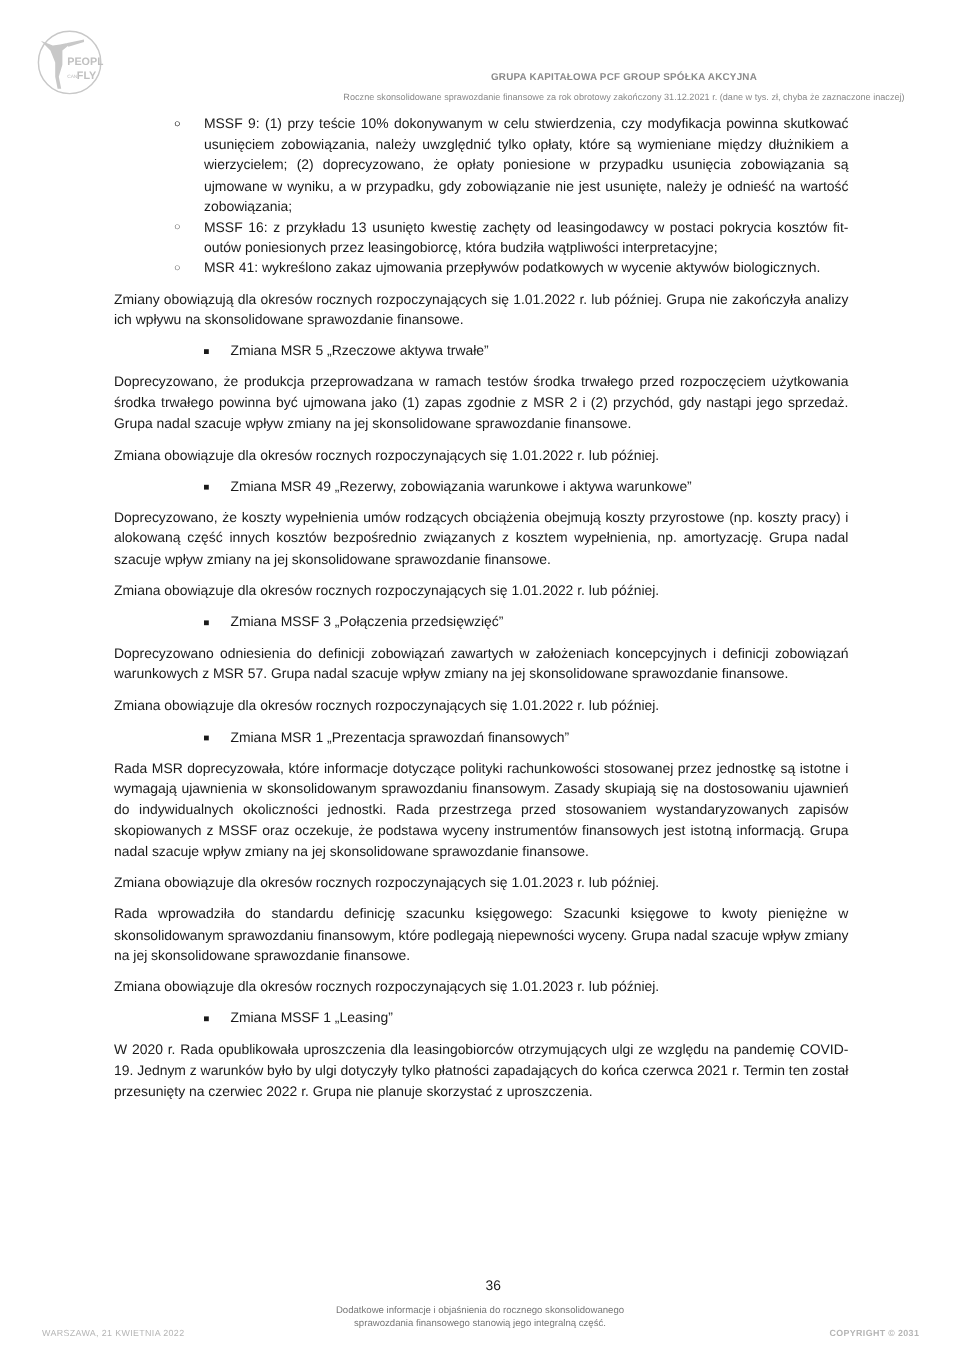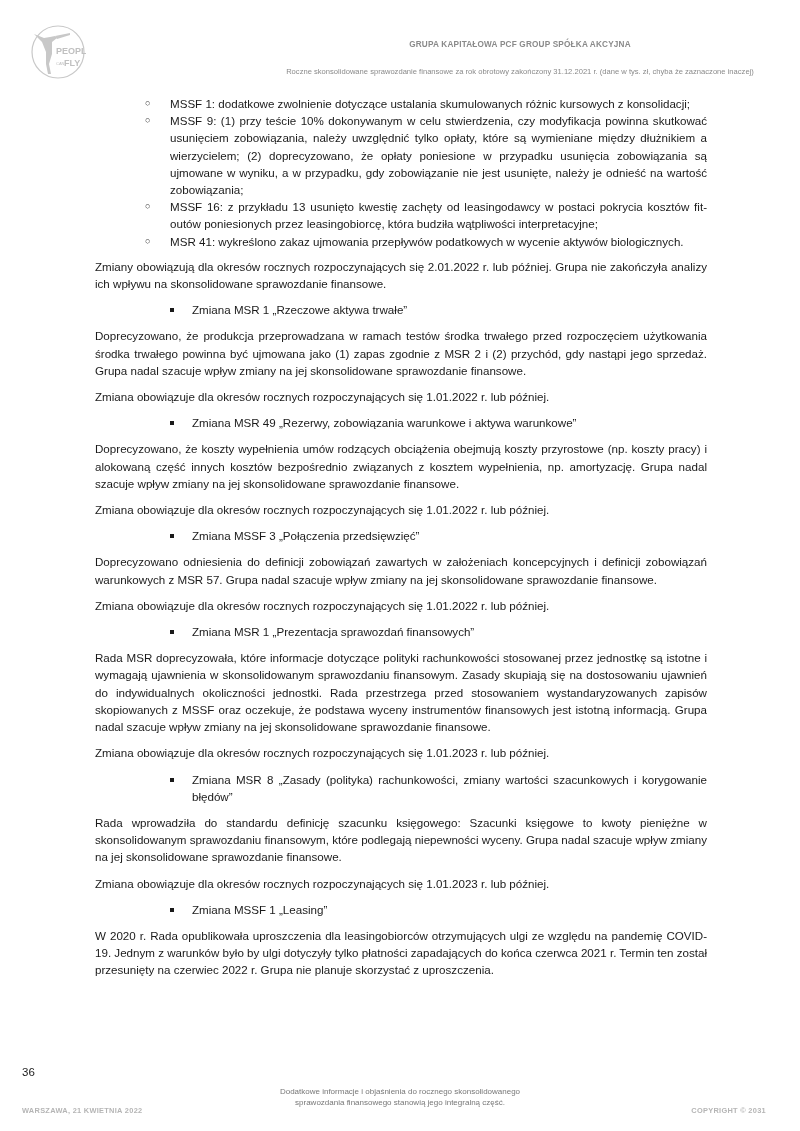--- a/index.html
+++ b/index.html
@@ -8,48 +8,48 @@
     font-family: "Liberation Sans", "DejaVu Sans", sans-serif;
     color: #1a1a1a;
   }
   .logo {
     position: absolute; left: 30px; top: 24px; width: 56px; height: 56px;
   }
   .header {
     position: absolute; left: 130px; right: 20px; top: 40px; text-align: center;
     color: #8a8a8a;
   }
-  .header .company { font-size: 8.2px; font-weight: bold; letter-spacing: 0.2px; margin-left: 130px; }
-  .header .subtitle { font-size: 7.6px; margin-top: 18px; margin-left: 130px; }
+  .header .company { font-size: 8.2px; font-weight: bold; letter-spacing: 0.2px; margin-left: 130px; margin-top: 20px; }
+  .header .subtitle { font-size: 7.6px; margin-top: 7px; margin-left: 130px; }
 
   .content {
     position: absolute; left: 95px; top: 95px; width: 612px;
     font-size: 11.6px; line-height: 17.2px;
   }
   .content p { margin: 0 0 9px 0; text-align: justify; }
   ul.circle-list { list-style: none; margin: 0 0 8px 0; padding: 0 0 0 75px; }
   ul.circle-list li { position: relative; text-align: justify; margin-bottom: 0; }
   ul.circle-list li .mark {
     position: absolute; left: -25px; top: 0; font-size: 9px; color: #333;
   }
   .sq-item { position: relative; padding-left: 97px; margin: 0 0 9px 0; text-align: justify; }
   .sq-item .mark {
     position: absolute; left: 75px; top: 7px; width: 4px; height: 4px; background: #1a1a1a;
   }
 
   .page-number {
-    position: absolute; left: 0; right: 0; top: 1066px; text-align: left;
+    position: absolute; left: 0; right: 0; top: 1066px; text-align: center;
     font-size: 11.5px; color: #1a1a1a; padding-left: 22px;
   }
   .footer-note {
     position: absolute; left: 0; right: 0; top: 1086px; text-align: center;
     font-size: 8px; line-height: 11px; color: #777777;
   }
   .footer-left {
-    position: absolute; left: 22px; top: 1106px; font-size: 7.4px; font-weight: bold;
+    position: absolute; left: 35px; top: 1106px; font-size: 7.4px; font-weight: normal;
     color: #b5b5b5; letter-spacing: 0.3px;
   }
   .footer-right {
     position: absolute; right: 34px; top: 1106px; font-size: 7.4px; font-weight: bold;
     color: #b5b5b5; letter-spacing: 0.3px;
   }
 </style>
 </head>
 <body>
 
@@ -64,45 +64,44 @@
   </svg>
 </div>
 
 <div class="header">
   <div class="company">GRUPA KAPITAŁOWA PCF GROUP SPÓŁKA AKCYJNA</div>
   <div class="subtitle">Roczne skonsolidowane sprawozdanie finansowe za rok obrotowy zakończony 31.12.2021 r. (dane w tys. zł, chyba że zaznaczone inaczej)</div>
 </div>
 
 <div class="content">
   <ul class="circle-list">
-    <li><span class="mark">○</span><span>MSSF 1: dodatkowe zwolnienie dotyczące ustalania skumulowanych różnic kursowych z konsolidacji;</span></li>
+    <li><span class="mark">○</span></li>
     <li><span class="mark">○</span><span>MSSF 9: (1) przy teście 10% dokonywanym w celu stwierdzenia, czy modyfikacja powinna skutkować usunięciem zobowiązania, należy uwzględnić tylko opłaty, które są wymieniane między dłużnikiem a wierzycielem; (2) doprecyzowano, że opłaty poniesione w przypadku usunięcia zobowiązania są ujmowane w wyniku, a w przypadku, gdy zobowiązanie nie jest usunięte, należy je odnieść na wartość zobowiązania;</span></li>
     <li><span class="mark">○</span><span>MSSF 16: z przykładu 13 usunięto kwestię zachęty od leasingodawcy w postaci pokrycia kosztów fit-outów poniesionych przez leasingobiorcę, która budziła wątpliwości interpretacyjne;</span></li>
     <li><span class="mark">○</span><span>MSR 41: wykreślono zakaz ujmowania przepływów podatkowych w wycenie aktywów biologicznych.</span></li>
   </ul>
 
-  <p>Zmiany obowiązują dla okresów rocznych rozpoczynających się 2.01.2022 r. lub później. Grupa nie zakończyła analizy ich wpływu na skonsolidowane sprawozdanie finansowe.</p>
+  <p>Zmiany obowiązują dla okresów rocznych rozpoczynających się 1.01.2022 r. lub później. Grupa nie zakończyła analizy ich wpływu na skonsolidowane sprawozdanie finansowe.</p>
 
-  <div class="sq-item"><span class="mark"></span><span>Zmiana MSR 1 „Rzeczowe aktywa trwałe”</span></div>
+  <div class="sq-item"><span class="mark"></span><span>Zmiana MSR 5 „Rzeczowe aktywa trwałe”</span></div>
   <p>Doprecyzowano, że produkcja przeprowadzana w ramach testów środka trwałego przed rozpoczęciem użytkowania środka trwałego powinna być ujmowana jako (1) zapas zgodnie z MSR 2 i (2) przychód, gdy nastąpi jego sprzedaż. Grupa nadal szacuje wpływ zmiany na jej skonsolidowane sprawozdanie finansowe.</p>
   <p>Zmiana obowiązuje dla okresów rocznych rozpoczynających się 1.01.2022 r. lub później.</p>
 
   <div class="sq-item"><span class="mark"></span><span>Zmiana MSR 49 „Rezerwy, zobowiązania warunkowe i aktywa warunkowe”</span></div>
   <p>Doprecyzowano, że koszty wypełnienia umów rodzących obciążenia obejmują koszty przyrostowe (np. koszty pracy) i alokowaną część innych kosztów bezpośrednio związanych z kosztem wypełnienia, np. amortyzację. Grupa nadal szacuje wpływ zmiany na jej skonsolidowane sprawozdanie finansowe.</p>
   <p>Zmiana obowiązuje dla okresów rocznych rozpoczynających się 1.01.2022 r. lub później.</p>
 
   <div class="sq-item"><span class="mark"></span><span>Zmiana MSSF 3 „Połączenia przedsięwzięć”</span></div>
   <p>Doprecyzowano odniesienia do definicji zobowiązań zawartych w założeniach koncepcyjnych i definicji zobowiązań warunkowych z MSR 57. Grupa nadal szacuje wpływ zmiany na jej skonsolidowane sprawozdanie finansowe.</p>
   <p>Zmiana obowiązuje dla okresów rocznych rozpoczynających się 1.01.2022 r. lub później.</p>
 
   <div class="sq-item"><span class="mark"></span><span>Zmiana MSR 1 „Prezentacja sprawozdań finansowych”</span></div>
   <p>Rada MSR doprecyzowała, które informacje dotyczące polityki rachunkowości stosowanej przez jednostkę są istotne i wymagają ujawnienia w skonsolidowanym sprawozdaniu finansowym. Zasady skupiają się na dostosowaniu ujawnień do indywidualnych okoliczności jednostki. Rada przestrzega przed stosowaniem wystandaryzowanych zapisów skopiowanych z MSSF oraz oczekuje, że podstawa wyceny instrumentów finansowych jest istotną informacją. Grupa nadal szacuje wpływ zmiany na jej skonsolidowane sprawozdanie finansowe.</p>
   <p>Zmiana obowiązuje dla okresów rocznych rozpoczynających się 1.01.2023 r. lub później.</p>
 
-  <div class="sq-item"><span class="mark"></span><span>Zmiana MSR 8 „Zasady (polityka) rachunkowości, zmiany wartości szacunkowych i korygowanie błędów”</span></div>
   <p>Rada wprowadziła do standardu definicję szacunku księgowego: Szacunki księgowe to kwoty pieniężne w skonsolidowanym sprawozdaniu finansowym, które podlegają niepewności wyceny. Grupa nadal szacuje wpływ zmiany na jej skonsolidowane sprawozdanie finansowe.</p>
   <p>Zmiana obowiązuje dla okresów rocznych rozpoczynających się 1.01.2023 r. lub później.</p>
 
   <div class="sq-item"><span class="mark"></span><span>Zmiana MSSF 1 „Leasing”</span></div>
   <p>W 2020 r. Rada opublikowała uproszczenia dla leasingobiorców otrzymujących ulgi ze względu na pandemię COVID-19. Jednym z warunków było by ulgi dotyczyły tylko płatności zapadających do końca czerwca 2021 r. Termin ten został przesunięty na czerwiec 2022 r. Grupa nie planuje skorzystać z uproszczenia.</p>
 </div>
 
 <div class="page-number">36</div>
 <div class="footer-note">
   <div>Dodatkowe informacje i objaśnienia do rocznego skonsolidowanego</div>

